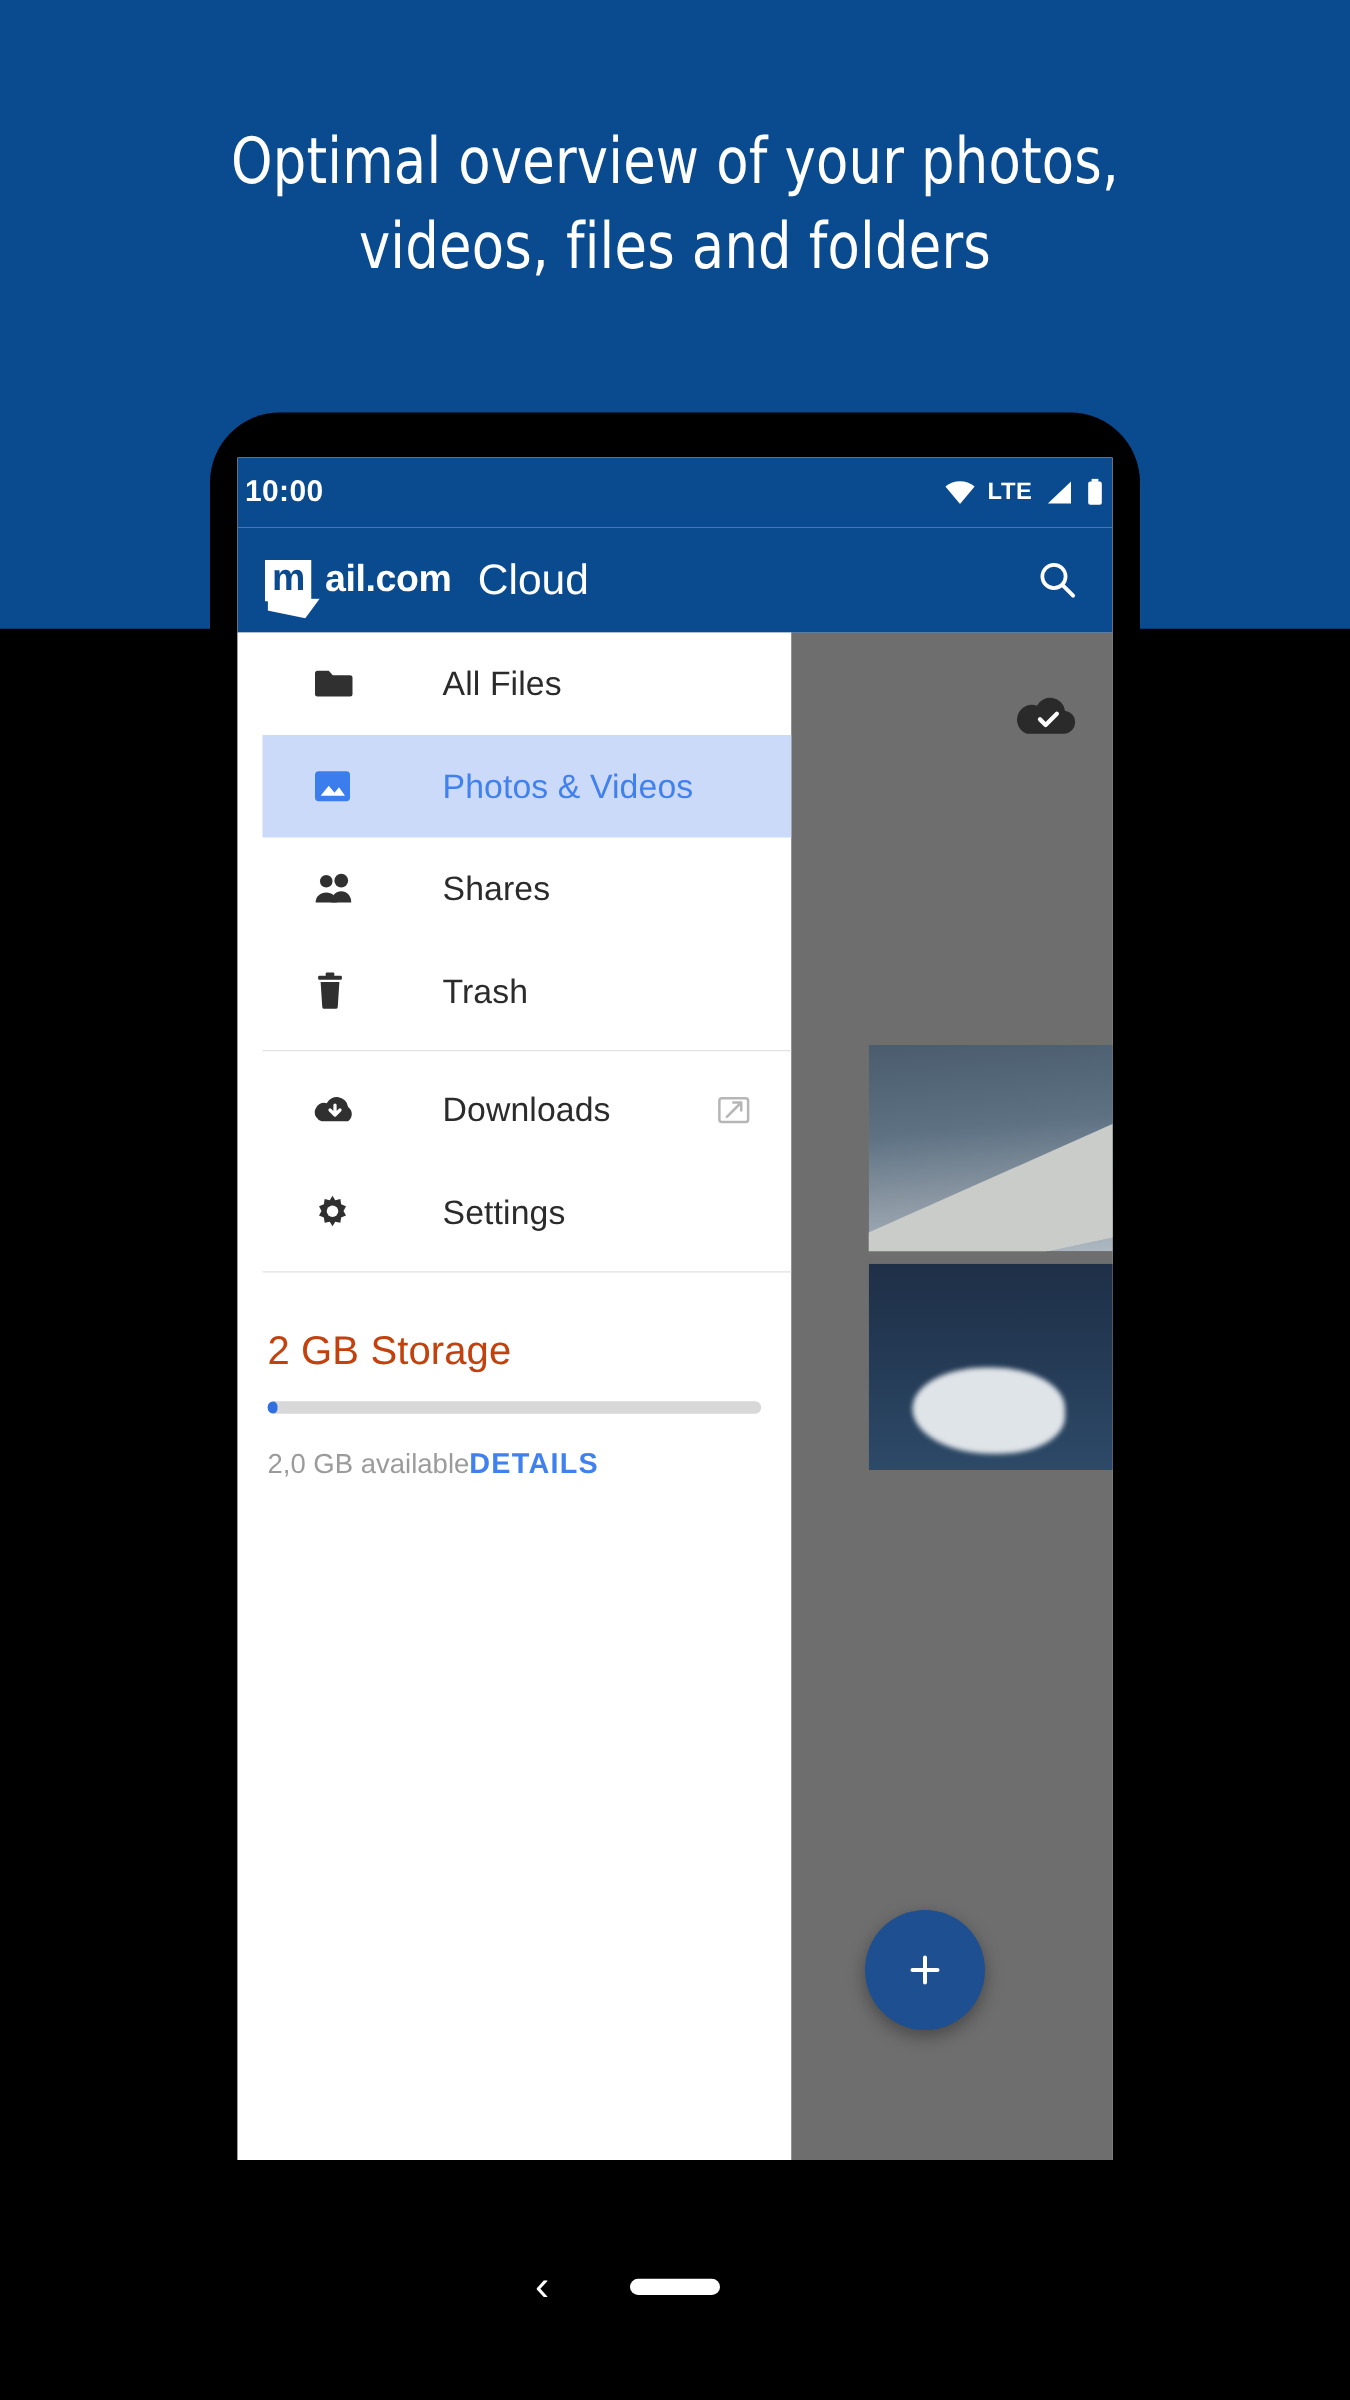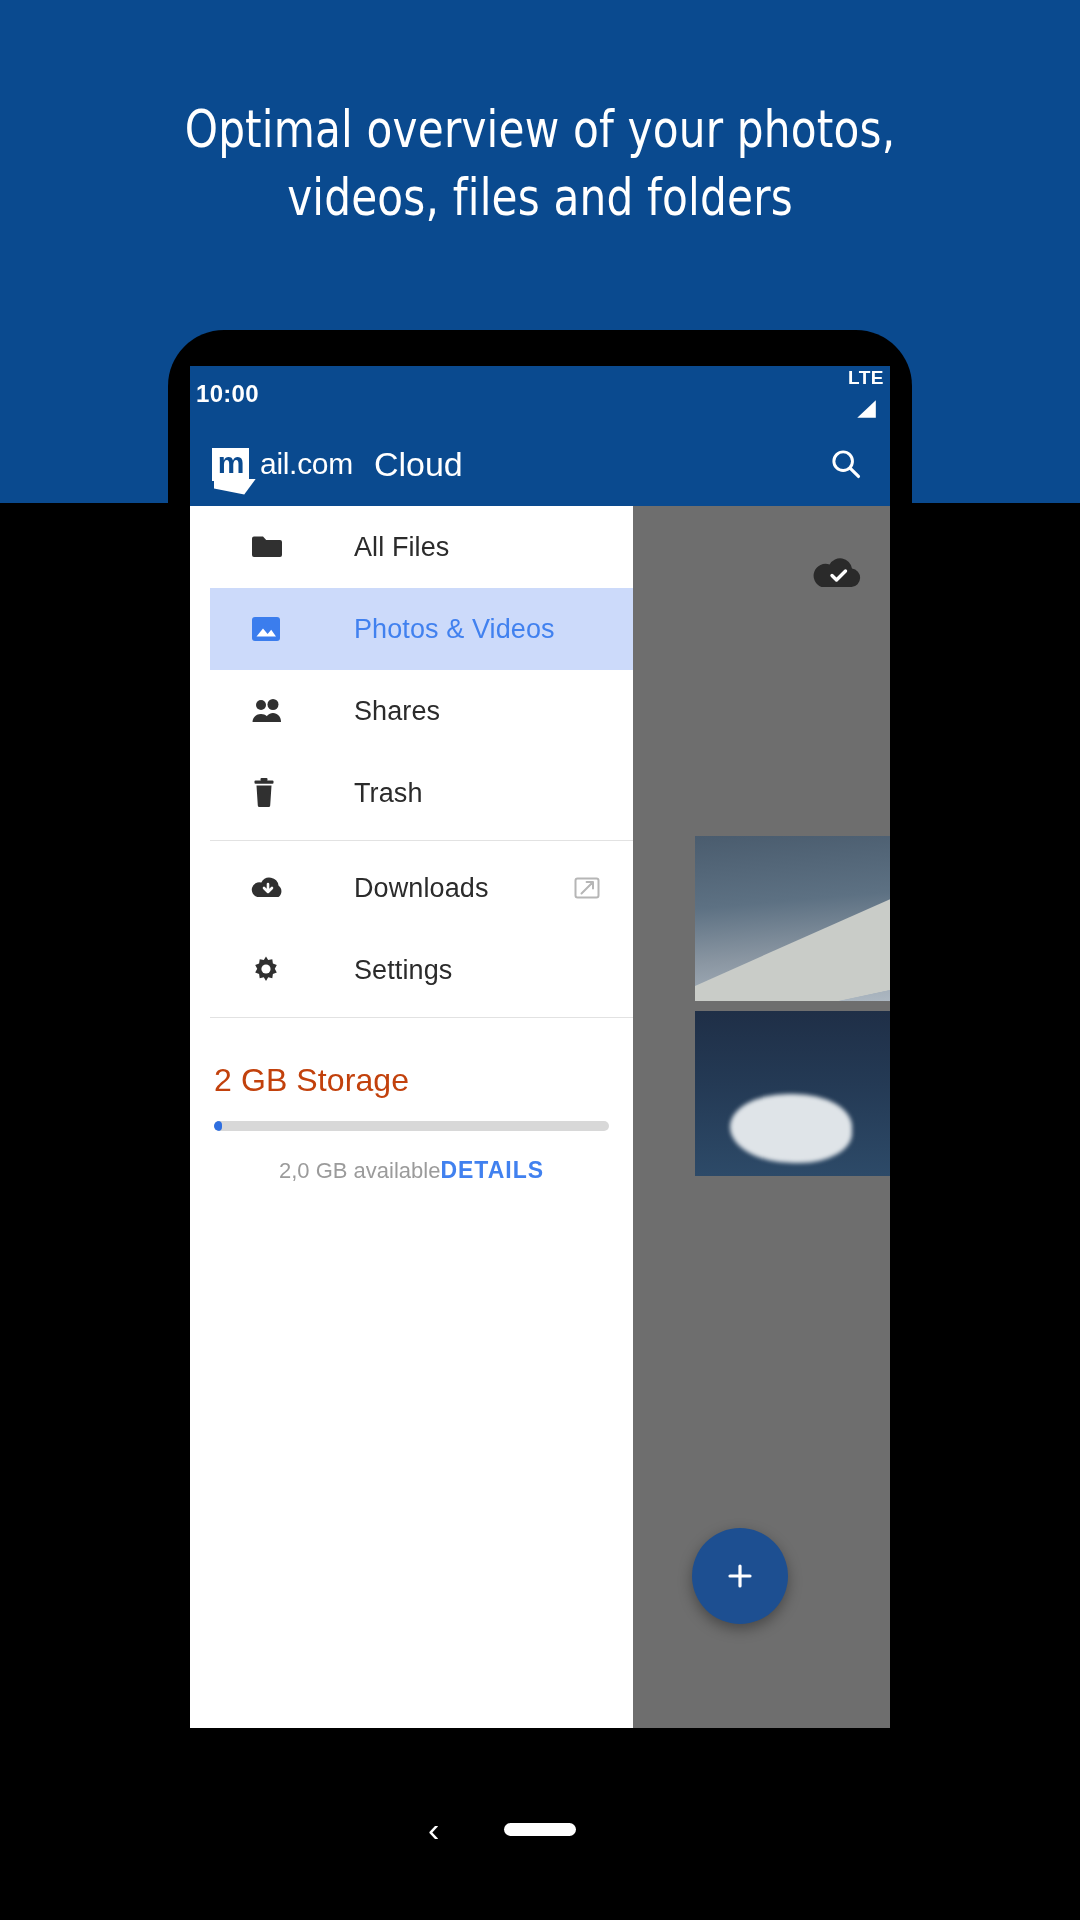--- a/index.html
+++ b/index.html
@@ -38,21 +38,21 @@
   }
 
   
   .status-bar {
     position:absolute; left:0; top:0; width:700px; height:56px;
     background:#0a4a8f; color:#fff;
     display:flex; align-items:center; justify-content:space-between;
     padding:0 6px;
   }
   .status-time { font-size:24px; font-weight:700; letter-spacing:0.3px; }
-  .status-right { display:flex; align-items:center; gap:9px;flex-direction:column; }
+  .status-right { display:flex; align-items:center; gap:9px; }
   .lte-text { font-size:19px; font-weight:700; letter-spacing:0.5px; }
 
   
   .app-bar {
     position:absolute; left:0; top:56px; width:700px; height:84px;
     background:#0a4a8f;
     display:flex; align-items:center; padding:0 22px;
   }
   .logo-wrap { display:flex; align-items:center; gap:11px; }
   .logo-mark {
@@ -62,21 +62,21 @@
   .logo-mark span {
     color:#0a4a8f; font-size:30px; font-weight:700; line-height:1;
     position:relative; top:-1px; letter-spacing:-1px;
   }
   .logo-flap {
     position:absolute; left:2px; top:31px; width:42px; height:16px;
     background:#ffffff;
     clip-path:polygon(0 0, 100% 0, 72% 100%, 0 62%);
   }
   .logo-text {
-    color:#ffffff; font-size:30px; font-weight:400; letter-spacing:-0.3px;
+    color:#ffffff; font-size:30px; font-weight:700; letter-spacing:-0.3px;
   }
   .logo-cloud {
     color:#ffffff; font-size:34px; font-weight:400; margin-left:10px;
   }
   .app-bar-search {
     margin-left:auto; width:44px; height:44px;
     display:flex; align-items:center; justify-content:center;
   }
 
   
@@ -164,21 +164,21 @@
   }
   .storage-bar {
     margin-top:22px; height:10px; border-radius:5px;
     background:#d8d8d8; position:relative; overflow:hidden;
   }
   .storage-fill {
     position:absolute; left:0; top:0; height:10px; border-radius:5px;
     background:#2f6fe0;
   }
   .storage-row {
-    margin-top:26px; display:flex; align-items:center; justify-content:center;
+    margin-top:26px; display:flex; align-items:center; justify-content:flex-start;
   }
   .storage-avail { font-size:22px; color:#9b9b9b; }
   .storage-details {
     font-size:23px; color:#4181ef; font-weight:700; letter-spacing:1px;
   }
 
   
   .nav-bar {
     position:absolute; left:168px; top:1790px;
     width:744px; height:78px; background:#000000;

